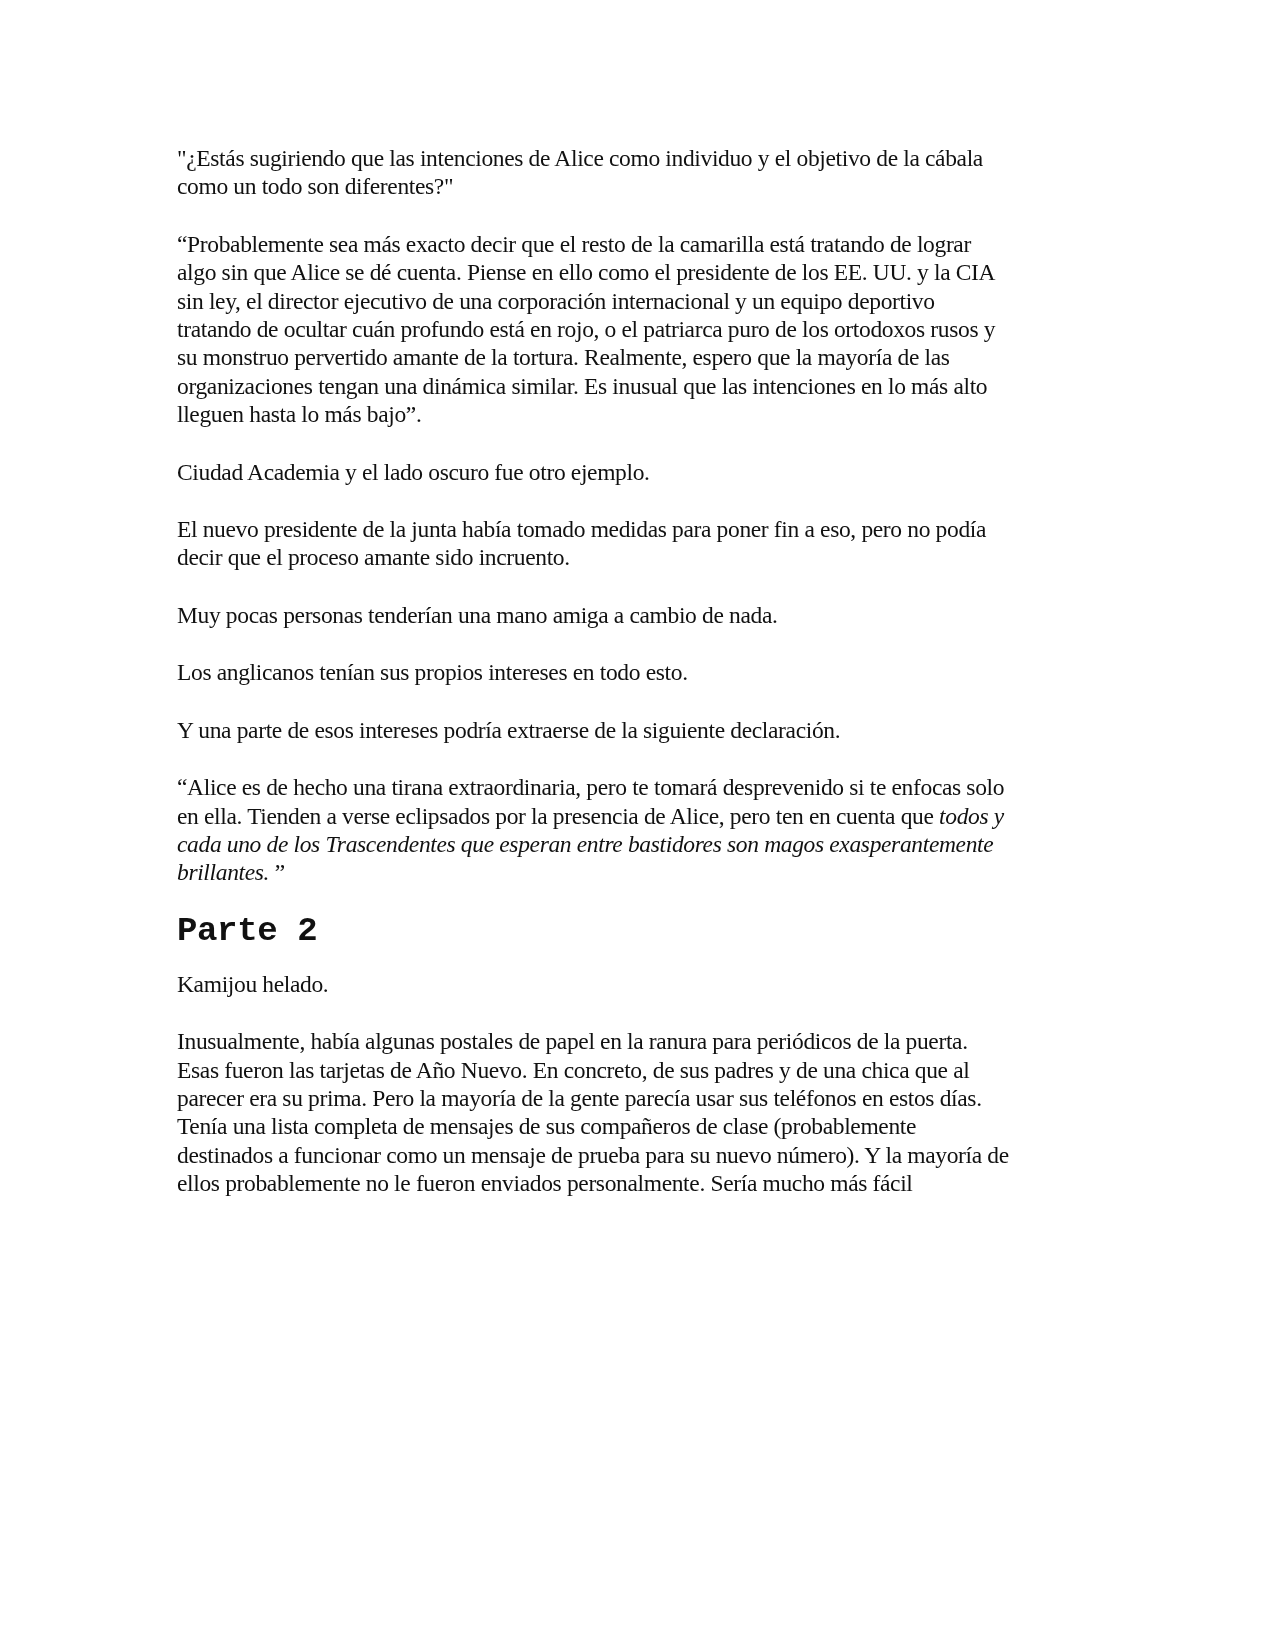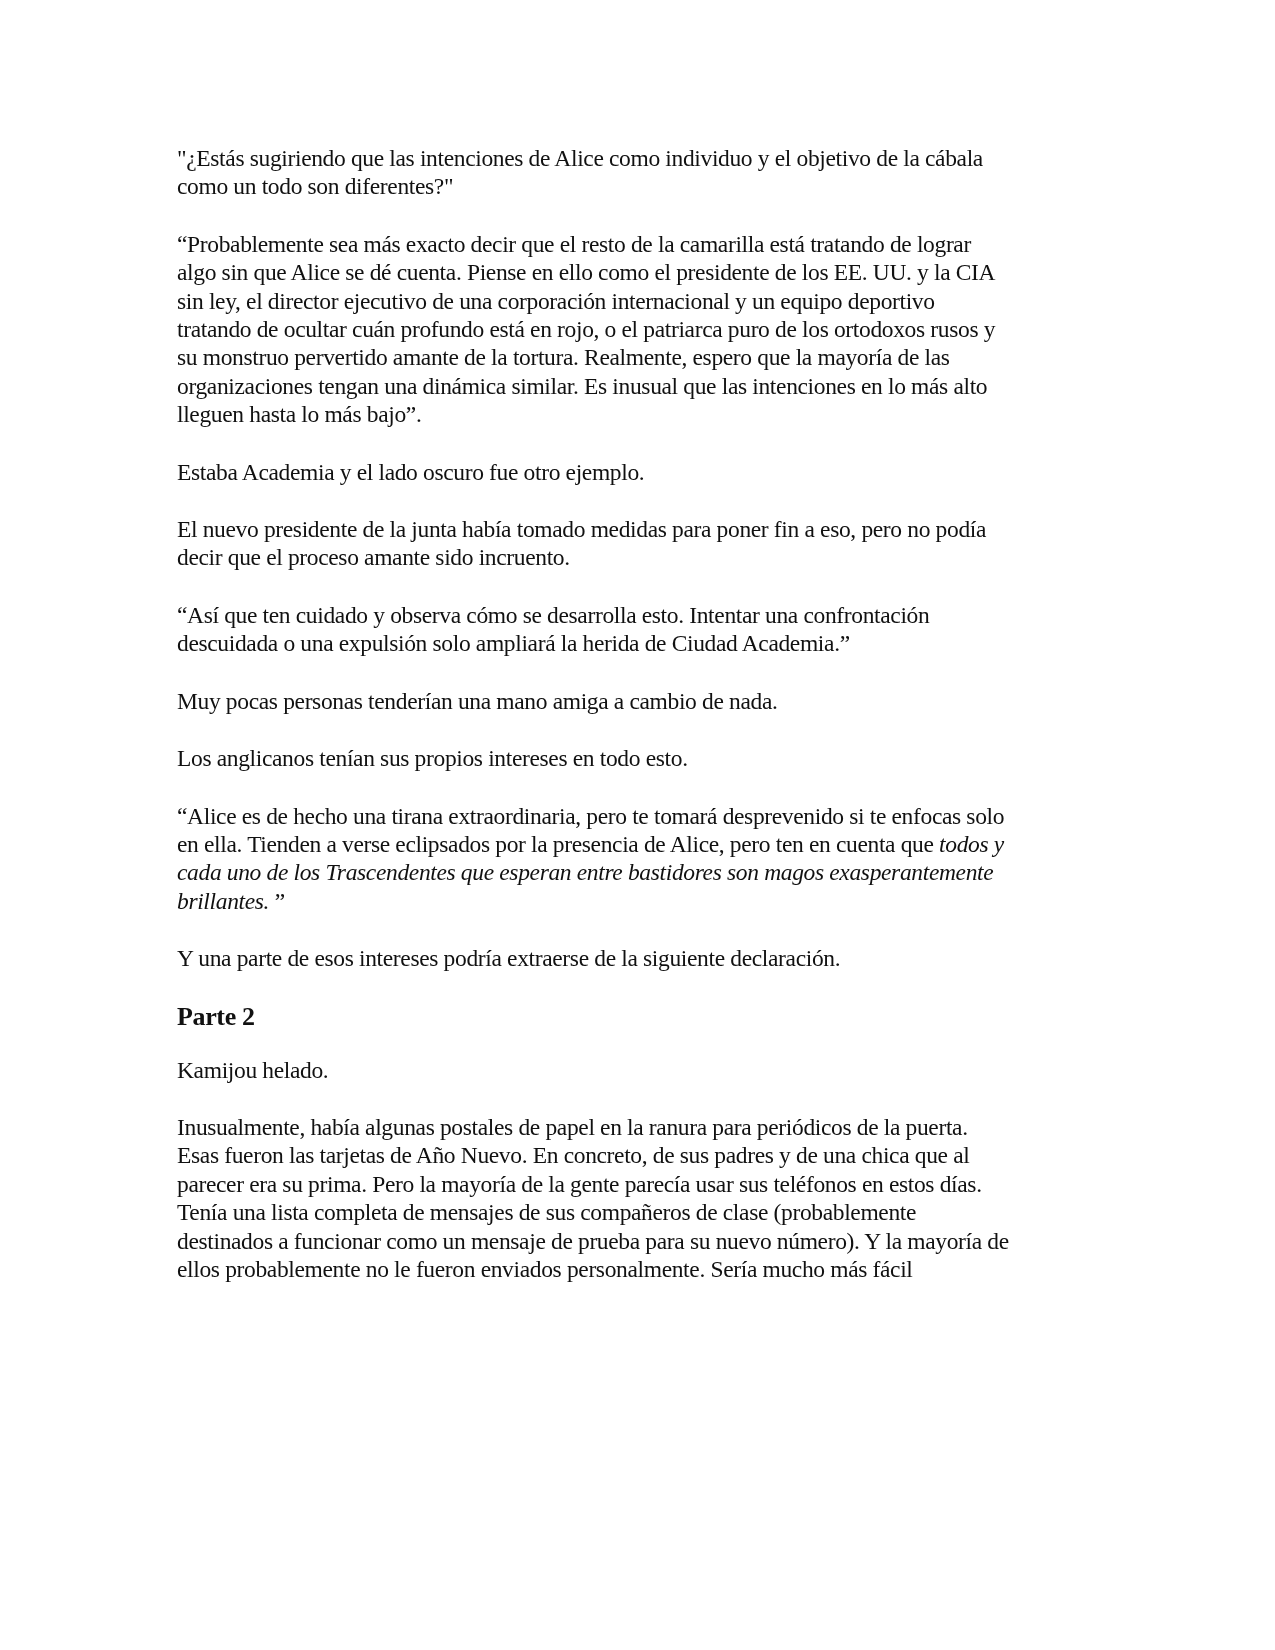--- a/index.html
+++ b/index.html
@@ -4,50 +4,48 @@
 <style>
   html, body { margin: 0; padding: 0; background: #ffffff; }
   body { width: 1275px; height: 1650px; position: relative; overflow: hidden; }
   .page {
     position: absolute; left: 177px; top: 144px; width: 930px;
     font-family: "Liberation Serif", serif; font-size: 23.5px; line-height: 28.4px;
     color: #111111; letter-spacing: -0.35px;
   }
   .page p { margin: 0 0 29px 0; white-space: pre-line; }
   .page h2 {
-    font-family: Liberation Serif, serif; font-weight: bold; font-size: 26px;
+    font-family: Liberation Mono, monospace; font-weight: bold; font-size: 34px;
     margin: 2px 0 24px 0; line-height: 30px;
   }
   .it { font-style: italic; }
 </style>
 </head>
 <body>
 
 <div class="page">
   <p>"¿Estás sugiriendo que las intenciones de Alice como individuo y el objetivo de la cábala
 como un todo son diferentes?"</p>
   <p>“Probablemente sea más exacto decir que el resto de la camarilla está tratando de lograr
 algo sin que Alice se dé cuenta. Piense en ello como el presidente de los EE. UU. y la CIA
 sin ley, el director ejecutivo de una corporación internacional y un equipo deportivo
 tratando de ocultar cuán profundo está en rojo, o el patriarca puro de los ortodoxos rusos y
 su monstruo pervertido amante de la tortura. Realmente, espero que la mayoría de las
 organizaciones tengan una dinámica similar. Es inusual que las intenciones en lo más alto
 lleguen hasta lo más bajo”.</p>
-  <p>Estaba Academia y el lado oscuro fue otro ejemplo.</p>
+  <p>Ciudad Academia y el lado oscuro fue otro ejemplo.</p>
   <p>El nuevo presidente de la junta había tomado medidas para poner fin a eso, pero no podía
 decir que el proceso amante sido incruento.</p>
-  <p>“Así que ten cuidado y observa cómo se desarrolla esto. Intentar una confrontación
-descuidada o una expulsión solo ampliará la herida de Ciudad Academia.”</p>
   <p>Muy pocas personas tenderían una mano amiga a cambio de nada.</p>
   <p>Los anglicanos tenían sus propios intereses en todo esto.</p>
+  <p>Y una parte de esos intereses podría extraerse de la siguiente declaración.</p>
   <p><span>“Alice es de hecho una tirana extraordinaria, pero te tomará desprevenido si te enfocas solo
 en ella. Tienden a verse eclipsados por la presencia de Alice, pero ten en cuenta que </span><span class="it">todos y
 cada uno de los Trascendentes que esperan entre bastidores son magos exasperantemente
 brillantes.</span><span> ”</span></p>
-  <p>Y una parte de esos intereses podría extraerse de la siguiente declaración.</p>
   <h2>Parte 2</h2>
   <p>Kamijou helado.</p>
   <p>Inusualmente, había algunas postales de papel en la ranura para periódicos de la puerta.
 Esas fueron las tarjetas de Año Nuevo. En concreto, de sus padres y de una chica que al
 parecer era su prima. Pero la mayoría de la gente parecía usar sus teléfonos en estos días.
 Tenía una lista completa de mensajes de sus compañeros de clase (probablemente
 destinados a funcionar como un mensaje de prueba para su nuevo número). Y la mayoría de
 ellos probablemente no le fueron enviados personalmente. Sería mucho más fácil</p>
 </div>
 

